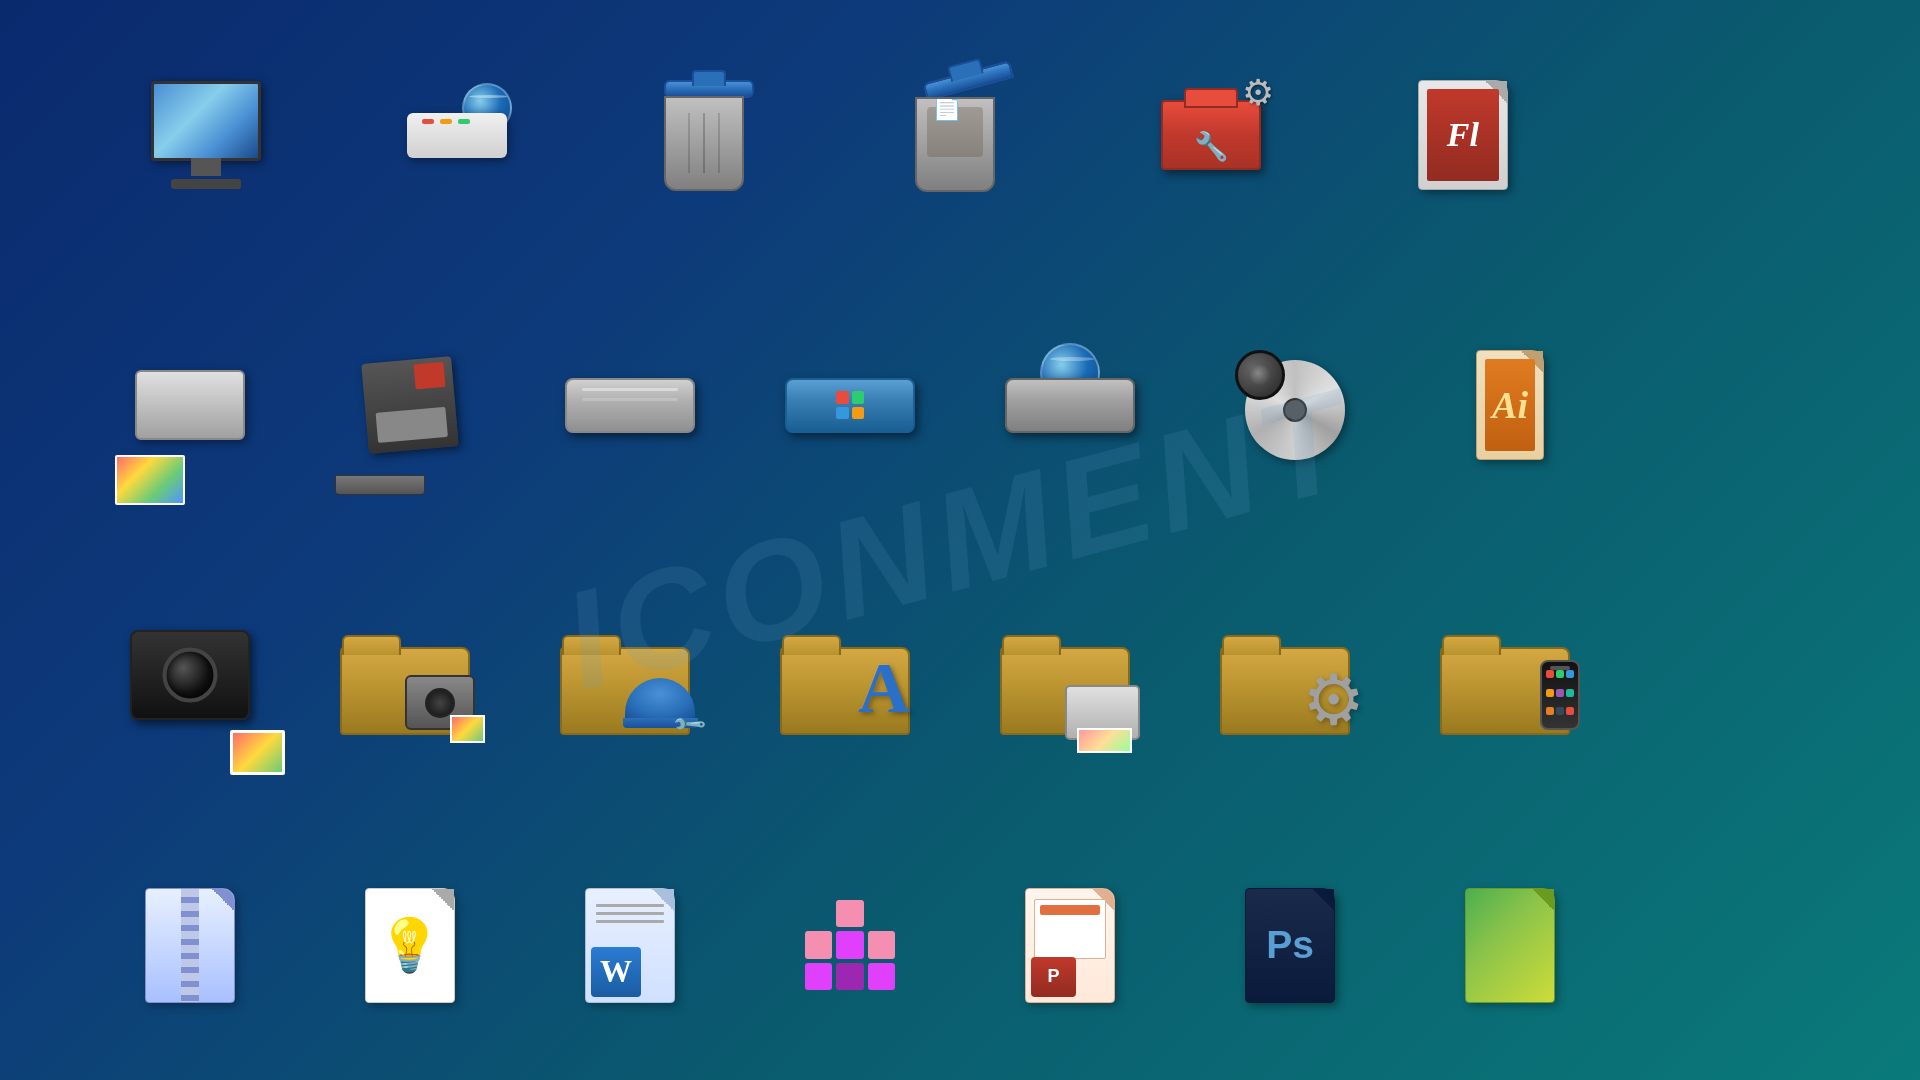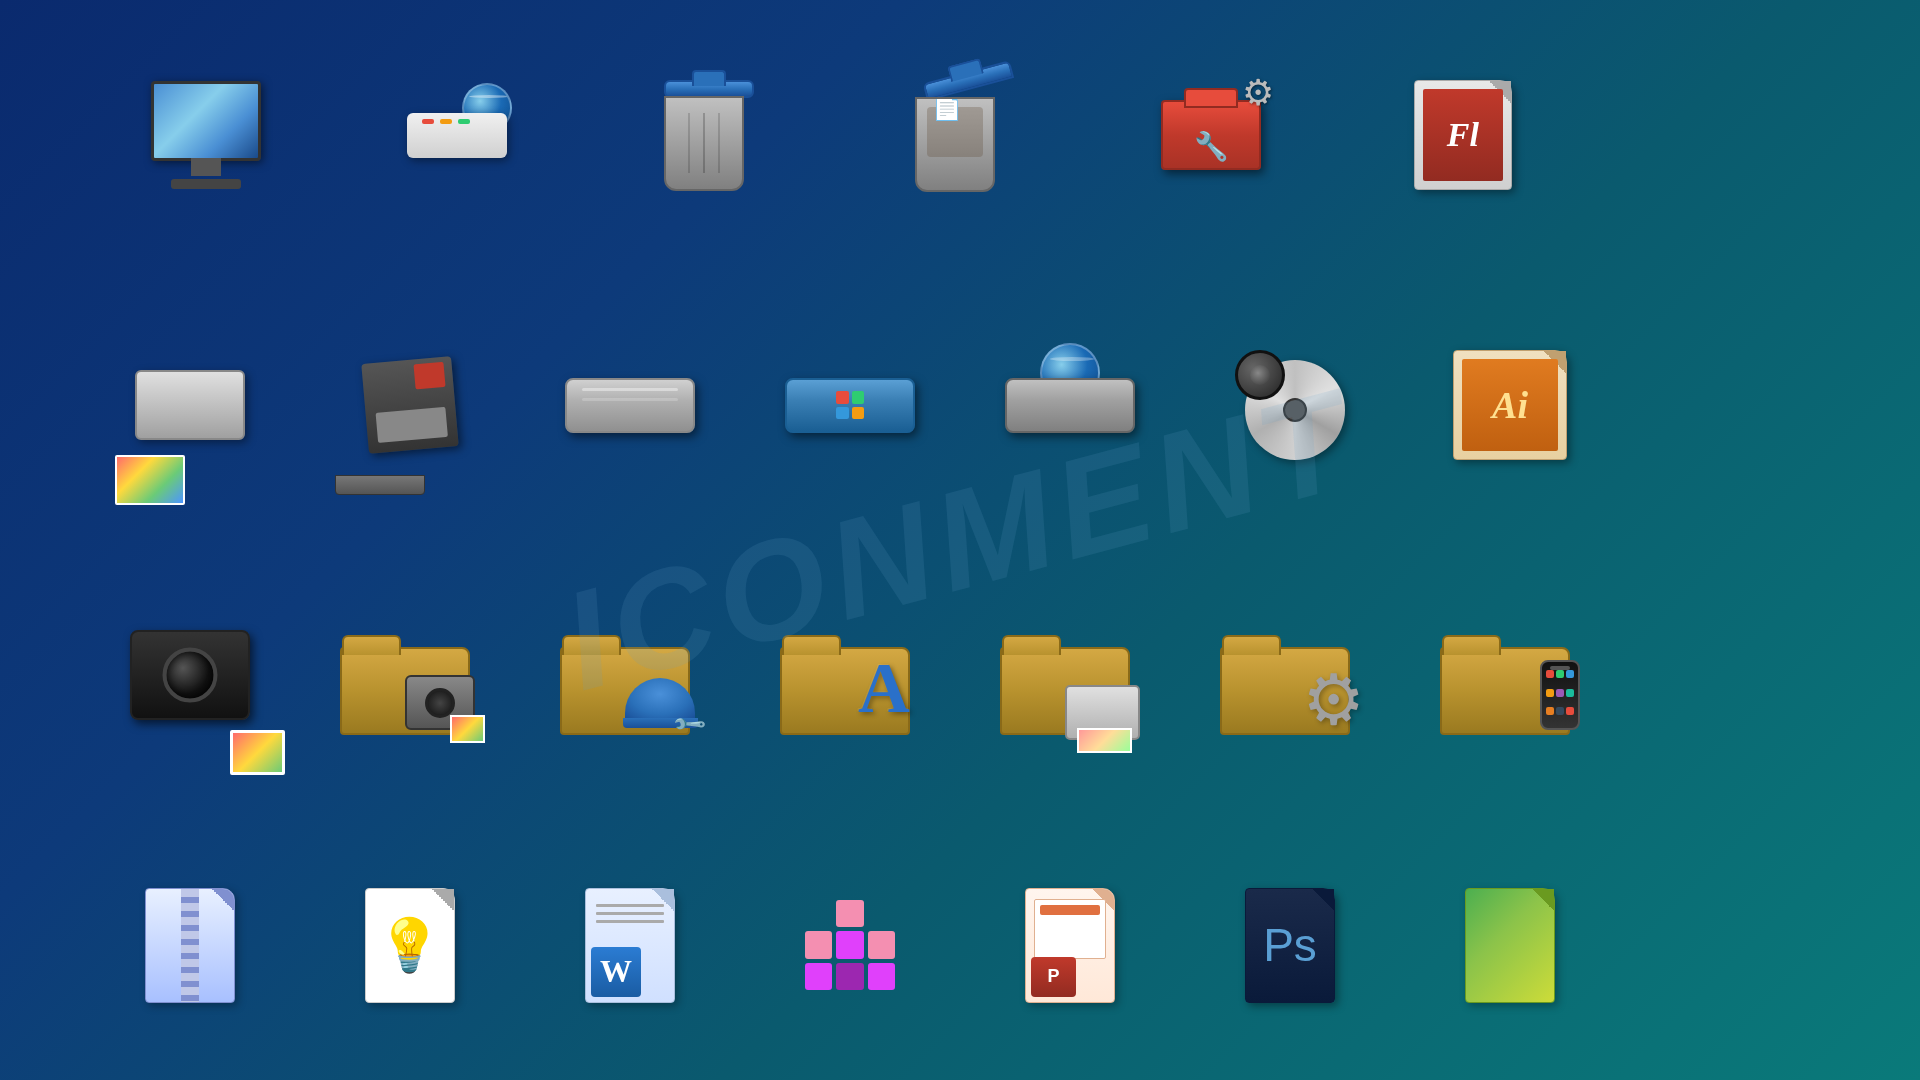--- a/index.html
+++ b/index.html
@@ -271,21 +271,21 @@
       left: 15px;
       width: 40px;
       height: 20px;
       background: rgba(255,255,255,0.2);
       border-radius: 50%;
       transform: rotate(-20deg);
     }
 
     
     .icon-flash .doc {
-      width: 98px;
+      width: 90px;
       height: 110px;
       background: linear-gradient(180deg, #e8e8e8 0%, #d0d0d0 100%);
       border-radius: 4px 12px 4px 4px;
       position: relative;
       box-shadow: 3px 3px 8px rgba(0,0,0,0.4);
       border: 1px solid #aaa;
     }
     .icon-flash .doc::before {
       content: '';
       position: absolute;
@@ -503,21 +503,21 @@
       left: 50%;
       transform: translate(-50%, -50%);
       width: 20px;
       height: 20px;
       border-radius: 50%;
       background: radial-gradient(circle at 40% 40%, #888, #333);
     }
 
     
     .icon-ai .doc {
-      width: 114px;
+      width: 68px;
       height: 110px;
       background: linear-gradient(180deg, #f0e0c0 0%, #e8d0a0 100%);
       border-radius: 4px 12px 4px 4px;
       position: relative;
       box-shadow: 3px 3px 8px rgba(0,0,0,0.4);
       border: 1px solid #c0a070;
     }
     .icon-ai .doc::before {
       content: '';
       position: absolute;
@@ -958,22 +958,22 @@
     .icon-ps .doc::before {
       content: '';
       position: absolute;
       top: 0;
       right: 0;
       width: 22px;
       height: 22px;
       background: linear-gradient(225deg, #0a1a3a 50%, transparent 50%);
     }
     .icon-ps .ps-text {
-      font-size: 46px;
-      font-weight: 400;
+      font-size: 39px;
+      font-weight: 700;
       color: #5a9fd4;
       font-family: Arial, sans-serif;
     }
 
     
     .icon-image .doc {
       width: 90px;
       height: 115px;
       background: linear-gradient(135deg, #4caf50 0%, #8bc34a 40%, #cddc39 100%);
       border-radius: 4px 12px 4px 4px;

